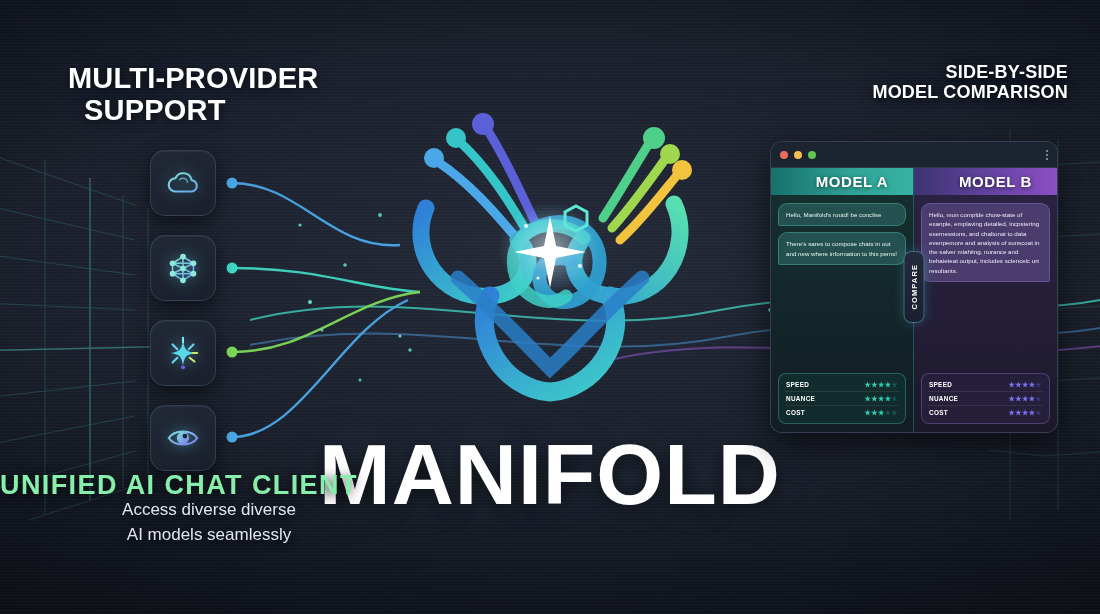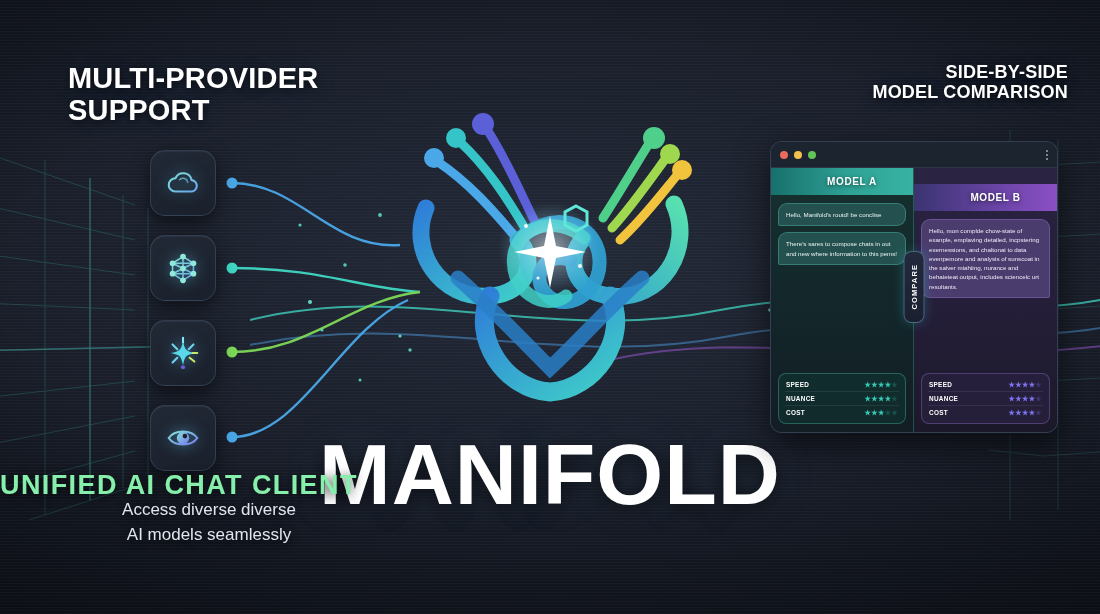--- a/index.html
+++ b/index.html
@@ -22,21 +22,21 @@
   .noise { position:absolute; inset:0; opacity:.05;
     background-image:repeating-linear-gradient(0deg, rgba(255,255,255,.5) 0 1px, transparent 1px 3px); }
   .glow-streaks { position:absolute; left:250px; top:250px; width:860px; height:170px; }
 
   
   .heading {
     position:absolute; color:#fff; font-weight:bold; letter-spacing:.2px;
     line-height:1.12; text-shadow:0 2px 10px rgba(0,0,0,.85), 0 0 24px rgba(120,180,255,.15);
   }
   #h-left  { left:68px;  top:62px;  font-size:29px; width:330px; }
-  #h-left .l2 { display:block; }
+  #h-left .l2 { display:block;margin-left:16px; }
   #h-right { right:32px; top:62px;  font-size:18px; width:360px; text-align:right; }
   #h-right .l2 { display:block;text-align:right; }
 
   
   .icon-card {
     position:absolute; left:150px; width:66px; height:66px; border-radius:15px;
     background:linear-gradient(160deg, #222936 0%, #1a202b 100%);
     border:1px solid rgba(125,160,200,.22);
     box-shadow:0 6px 18px rgba(0,0,0,.55), inset 0 1px 0 rgba(255,255,255,.05);
     display:flex; align-items:center; justify-content:center;
@@ -85,24 +85,24 @@
   .kebab { margin-left:auto; display:flex; flex-direction:column; gap:2px; }
   .kebab i { width:2px; height:2px; border-radius:50%; background:#9aa6bb; display:block; }
 
   .cols { display:flex; height:calc(100% - 26px); }
   .col { width:50%; position:relative; display:flex; flex-direction:column; }
   .col.a { background:linear-gradient(180deg,#16302f 0%,#13262a 55%,#121d24 100%);
            border-right:1px solid rgba(70,200,180,.3); }
   .col.b { background:linear-gradient(180deg,#2a2342 0%,#241e38 55%,#1b1929 100%); }
 
   .col-head { height:27px; display:flex; align-items:center; justify-content:center;
-              font-size:10px; font-weight:bold; color:#fff; letter-spacing:.6px;
+              font-size:15px; font-weight:bold; color:#fff; letter-spacing:.6px;
               text-shadow:0 1px 4px rgba(0,0,0,.6);padding-left:20px; }
   .col.a .col-head { background:linear-gradient(90deg,#17706b 0%,#2fa296 55%,#37b3a2 100%); }
-  .col.b .col-head { background:linear-gradient(90deg,#3a3470 0%,#6b45a8 60%,#8b4fc4 100%);margin-top:16px; }
+  .col.b .col-head { background:linear-gradient(90deg,#3a3470 0%,#6b45a8 60%,#8b4fc4 100%); }
 
   .bubbles { flex:1; padding:8px 7px 4px; display:flex; flex-direction:column; gap:6px; }
   .bubble { border-radius:9px; padding:6px 7px; font-size:6.2px; line-height:1.5;
             color:#e9f3f1; }
   .col.a .bubble { background:#24514f; border:1px solid rgba(90,210,190,.35);
                    border-bottom-left-radius:2px; }
   .col.b .bubble { background:#4a3d6e; border:1px solid rgba(160,120,215,.38);
                    color:#efe9f8; border-bottom-right-radius:2px; }
 
   .metrics { margin:0 7px 8px; border-radius:8px; padding:4px 6px; }

